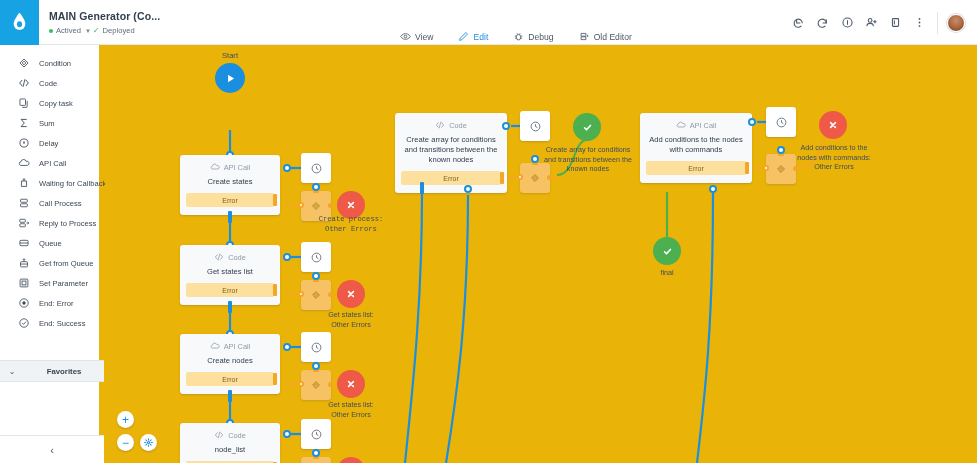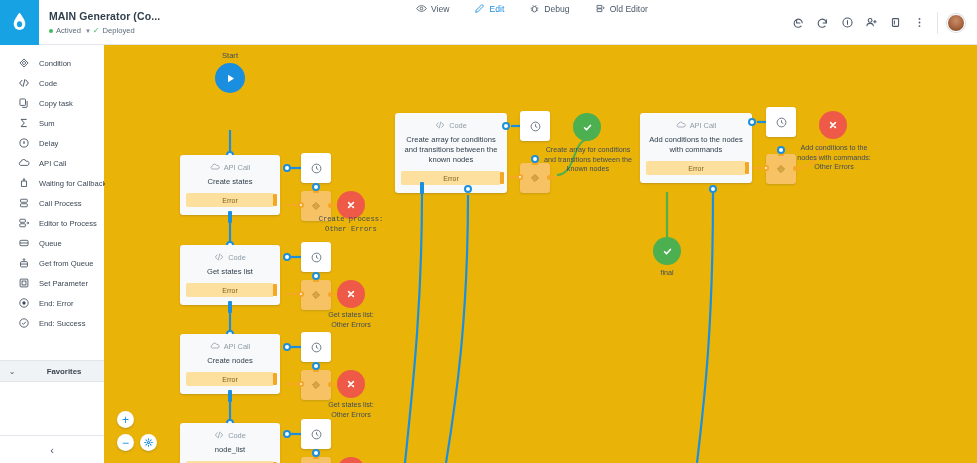--- a/index.html
+++ b/index.html
@@ -38,22 +38,22 @@
   .status-row {
     display: flex; align-items: center; gap: 2px;
     margin-top: 3px; font-size: 7.6px; color: #5d6b79;
   }
   .status-item { display: flex; align-items: center; gap: 3px; }
   .dot-green { width: 4px; height: 4px; border-radius: 50%; background: #3ebb5c; display:block; }
   .caret-sm { font-size: 6px; color:#7b8794; margin-left:1px; }
   .check-green { color: #3ebb5c; font-size: 8px; line-height:1; }
 
   .tabs {
-    position: absolute; left: 414px; top: 0; height: 45px;
-    display: flex; align-items: flex-start; gap: 21px;
+    position: absolute; left: 398px; top: 0; height: 45px;
+    display: flex; align-items: flex-end; gap: 21px;
   }
   .tab {
     display: flex; align-items: center; gap: 4px;
     font-size: 8.6px; color: #4b5869; cursor: pointer;
     padding: 3px 2px;
   }
   .tab.active { color: #1a8fe0; }
   .tab .ic { display: flex; width: 11px; height: 11px; align-items:center; justify-content:center;}
   .tab svg { display:block; }
 
@@ -68,21 +68,21 @@
   .hdivider { width:1px; height:22px; background:#e2e6ea; margin:0 6px; }
   .avatar {
     width: 18px; height: 18px; border-radius: 50%;
     background: radial-gradient(circle at 50% 35%, #c98d6a 0%, #a7653f 55%, #6b4026 100%);
     border: 1.5px solid #ffffff; box-shadow: 0 0 0 1px #d7dde3;
   }
 
   
   .sidebar {
     position: absolute; left: 0; top: 45px; width: 105px; height: 418px;
-    background: #ffffff; border-right: 1px solid #eab308;
+    background: #ffffff; border-right: 6px solid #eab308;
   }
   .side-list { padding-top: 8px; }
   .side-item {
     display: flex; align-items: center; gap: 9px;
     height: 20px; padding-left: 17px; cursor: pointer;
   }
   .side-ic { width: 13px; height: 13px; flex: 0 0 13px; display:flex; align-items:center; justify-content:center; color:#3a4654; }
   .side-ic svg { display:block; }
   .side-label { font-size: 7.6px; color: #3a4654; white-space: nowrap; }
 
@@ -387,21 +387,21 @@
       </div>
 
       <div class="side-item">
         <span class="side-ic">
             <svg width="12" height="12" viewBox="0 0 16 16" fill="none" stroke="currentColor" stroke-width="1.1">
               <rect x="2.4" y="3" width="7.4" height="4" rx="1"></rect>
               <rect x="2.4" y="9" width="7.4" height="4" rx="1"></rect>
               <path d="M11.4 8h3M12.8 6.6 14.4 8l-1.6 1.4"></path>
             </svg>
           </span>
-        <span class="side-label">Editor to Process</span>
+        <span class="side-label">Reply to Process</span>
       </div>
 
       <div class="side-item">
         <span class="side-ic">
             <svg width="12" height="12" viewBox="0 0 16 16" fill="none" stroke="currentColor" stroke-width="1.1">
               <rect x="2.6" y="4.4" width="10.8" height="7.2" rx="1.4"></rect>
               <path d="M2.6 8h10.8"></path>
             </svg>
           </span>
         <span class="side-label">Queue</span>

